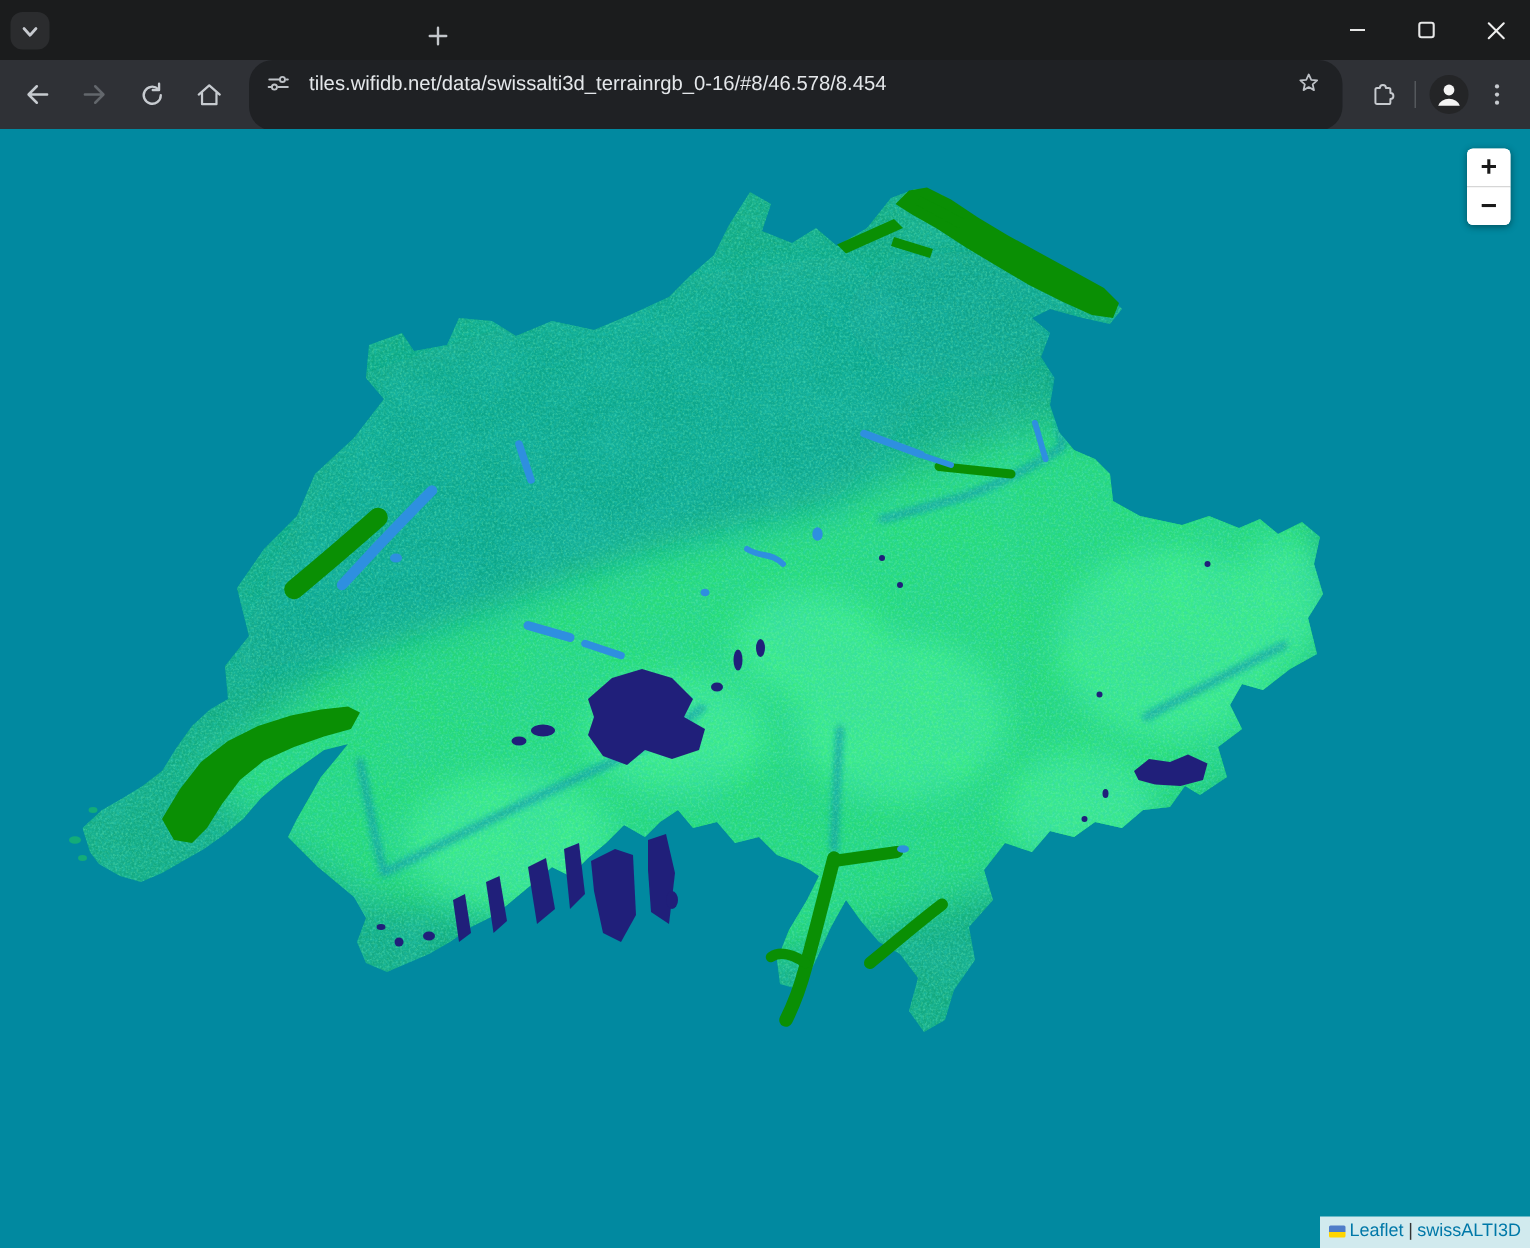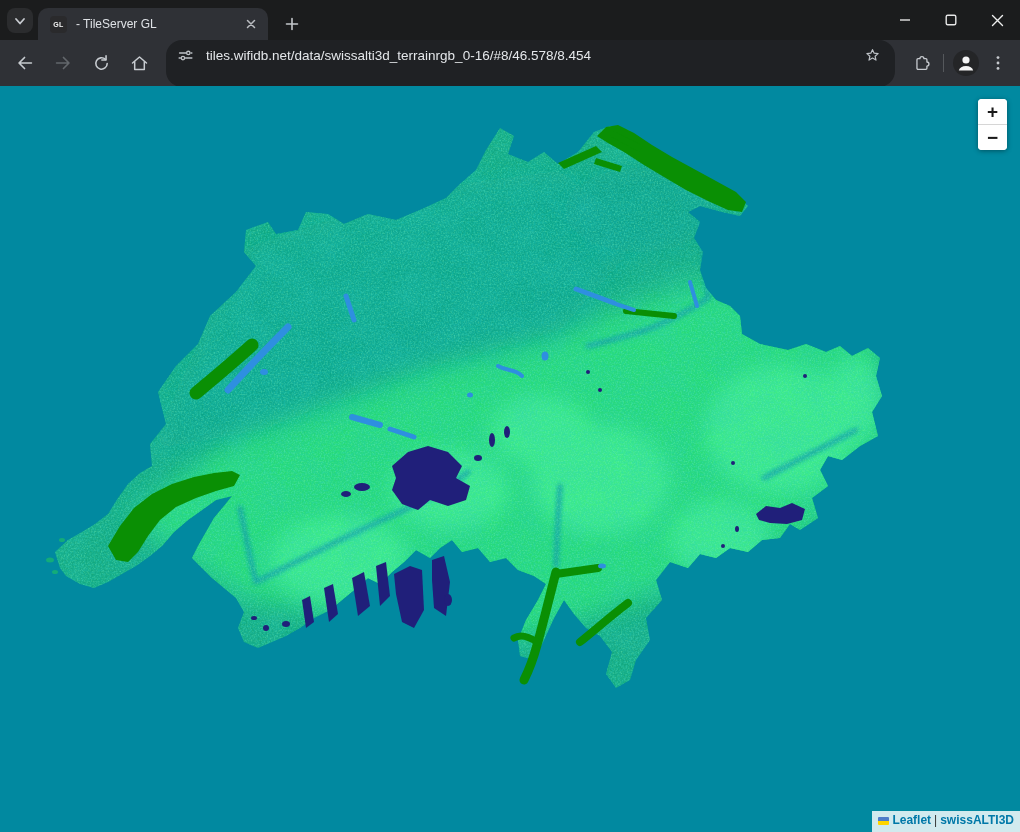--- a/index.html
+++ b/index.html
@@ -44,46 +44,37 @@
   .map{position:relative;width:1020px;height:746px;background:#0189a0;overflow:hidden;}
   .map svg.terrain{position:absolute;left:0;top:0;}
   .zoomctl{position:absolute;top:13px;right:13px;width:29px;background:#fff;border-radius:4px;
            box-shadow:0 1px 5px rgba(0,0,0,.4);overflow:hidden;z-index:5;}
   .zoombtn{width:29px;height:25px;display:flex;align-items:center;justify-content:center;
            font-size:19px;font-weight:bold;color:#1a1a1a;cursor:pointer;background:#fff;}
   .zoomdiv{height:1px;background:#d6d6d6;}
   .attribution{position:absolute;right:0;bottom:0;background:rgba(255,255,255,.82);
                padding:2px 6px 3px 6px;font-size:12px;color:#333;line-height:1.3;z-index:5;
                display:flex;align-items:center;gap:3px;}
-  .attribution a{color:#0078A8;text-decoration:none;cursor:pointer;font-weight:bold;}
+  .attribution a{color:#0078A8;text-decoration:none;cursor:pointer;}
   .uaflag{display:inline-block;width:11px;height:8px;border-radius:1px;
           background:linear-gradient(#4f7dc8 0 50%,#ffd500 50% 100%);flex:none;}
   .attrsep{color:#333;}
 </style>
 </head>
 <body>
 
 <div class="browser">
 
   <div class="titlebar">
     <div class="tabsearch">
       <svg width="16" height="16" viewBox="0 0 16 16">
         <path d="M4,6 l4,4.5 4,-4.5" fill="none" stroke="#c7cacf" stroke-width="1.8" stroke-linecap="round" stroke-linejoin="round"></path>
       </svg>
     </div>
 
-    <div class="tab">
-      <span class="favicon">GL</span>
-      <span class="tabtitle">- TileServer GL</span>
-      <span class="tabclose">
-        <svg width="16" height="16" viewBox="0 0 16 16">
-          <path d="M4.5,4.5 L11.5,11.5 M11.5,4.5 L4.5,11.5" stroke="#b9bcc0" stroke-width="1.5" stroke-linecap="round"></path>
-        </svg>
-      </span>
-    </div>
 
     <div class="newtab">
       <svg width="18" height="18" viewBox="0 0 18 18">
         <path d="M9,3.5 V14.5 M3.5,9 H14.5" stroke="#c3c6ca" stroke-width="1.6" stroke-linecap="round"></path>
       </svg>
     </div>
 
     <div class="wincontrols">
       <div class="winbtn">
         <svg width="14" height="14" viewBox="0 0 14 14">

